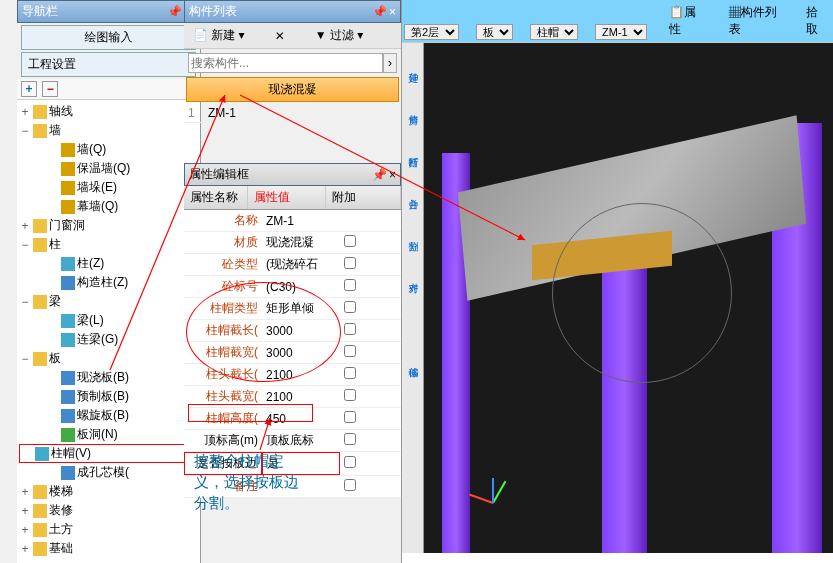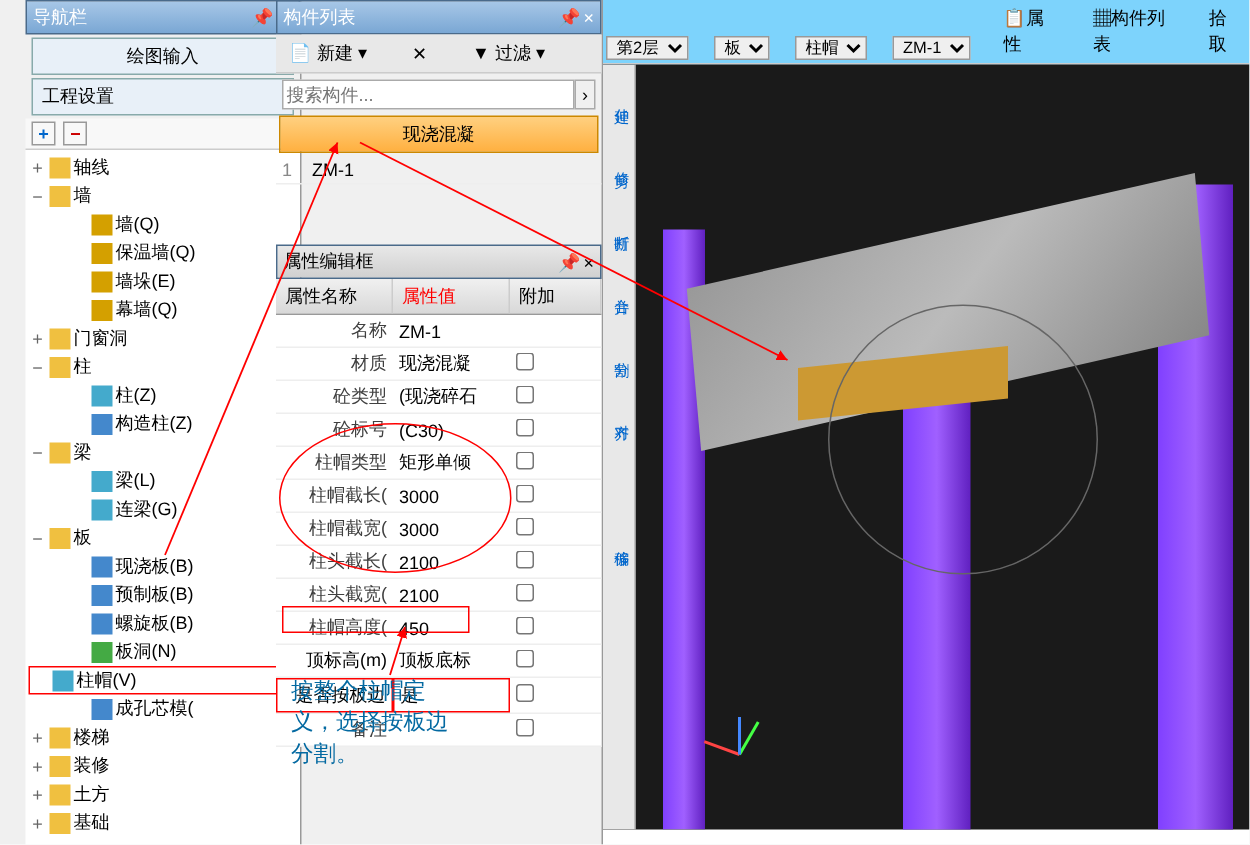--- a/index.html
+++ b/index.html
@@ -25,23 +25,23 @@
 .tb{background:#e8e8e8;padding:2px 4px;border-bottom:1px solid #ccc;display:flex;gap:20px;align-items:center}
 .tb-btn{padding:1px 4px;border:1px solid transparent;cursor:pointer}
 .srch{margin:4px;display:flex}
 .srch input{flex:1;padding:2px;border:1px solid #aaa}
 .list-hdr{background:linear-gradient(#ffd080,#ffb040);text-align:center;padding:3px;border:1px solid #c80;margin:2px}
 .list-row{display:flex;padding:2px 4px;border-bottom:1px solid #eee}
 .list-row .num{width:20px;color:#888}
 .prop-tbl{background:#fff}
 .prop-hdr{display:flex;background:linear-gradient(#f0f0f0,#d8d8d8);border-bottom:1px solid #999}
 .prop-hdr>div{padding:3px 6px;border-right:1px solid #ccc}
-.prop-hdr .c1{width:78px}.prop-hdr .c2{width:78px;color:red}.prop-hdr .c3{flex:1}
+.prop-hdr .c1{width:64px}.prop-hdr .c2{width:78px;color:red}.prop-hdr .c3{flex:1}
 .prop-row{display:flex;border-bottom:1px solid #eee;align-items:center}
-.prop-row .c1{width:78px;padding:2px 4px;color:#404040;text-align:right}
+.prop-row .c1{width:78px;padding:2px 4px;color:#c2410c;text-align:right}
 .prop-row .c1.blk{color:#000}
 .prop-row .c2{width:78px;padding:2px 4px}
 .prop-row .c3{width:20px;text-align:center}
 .prop-row input[type=checkbox]{width:12px;height:12px}
 .anno{position:absolute;left:194px;top:450px;width:115px;color:#0369a1;font-size:15px;line-height:1.4;z-index:5}
 .sel-box{position:absolute;border:1.5px solid red;pointer-events:none}
 .right{position:absolute;left:402px;top:0;width:431px;height:563px;background:#fff}
 .rtb{background:#7dd3fc;padding:2px;border-bottom:1px solid #ccc;display:flex;gap:17px;align-items:flex-end;flex-wrap:nowrap;overflow:hidden}
 .rtb select,.rtb input{font-size:11px;padding:0 2px;border:1px solid #999}
 .vp{position:relative;width:100%;height:510px;background:#1a1a1a;overflow:hidden}

